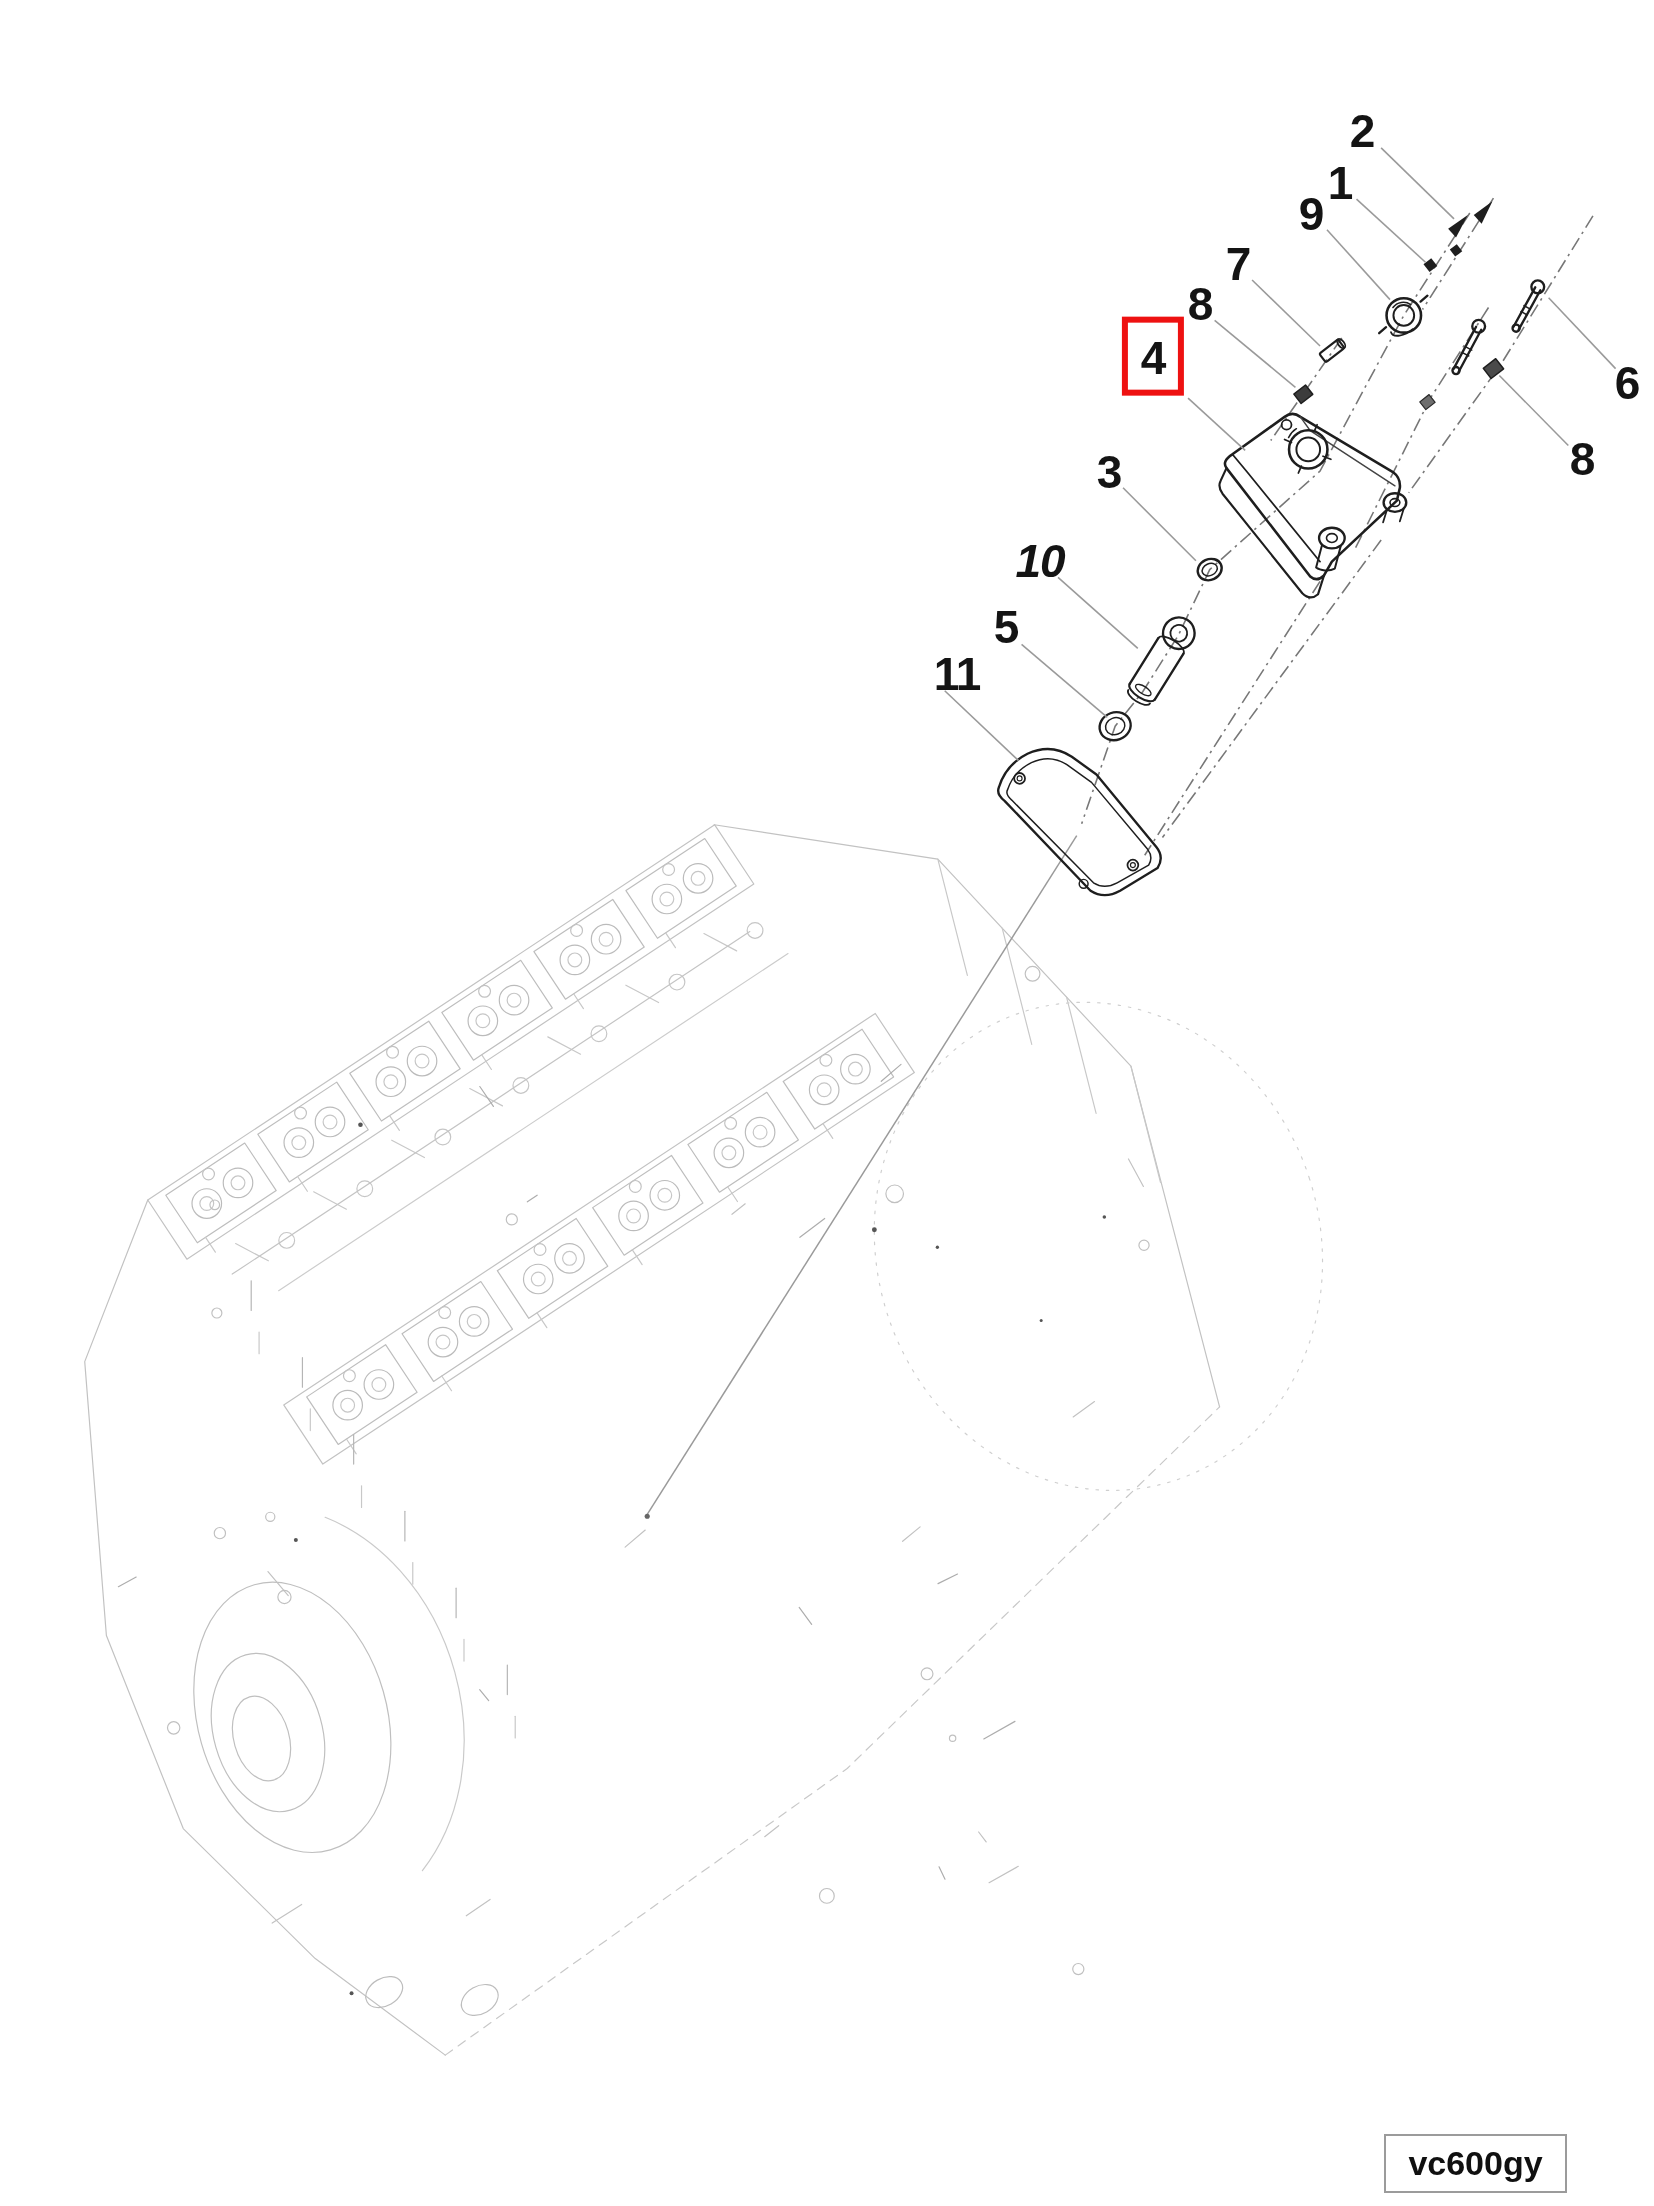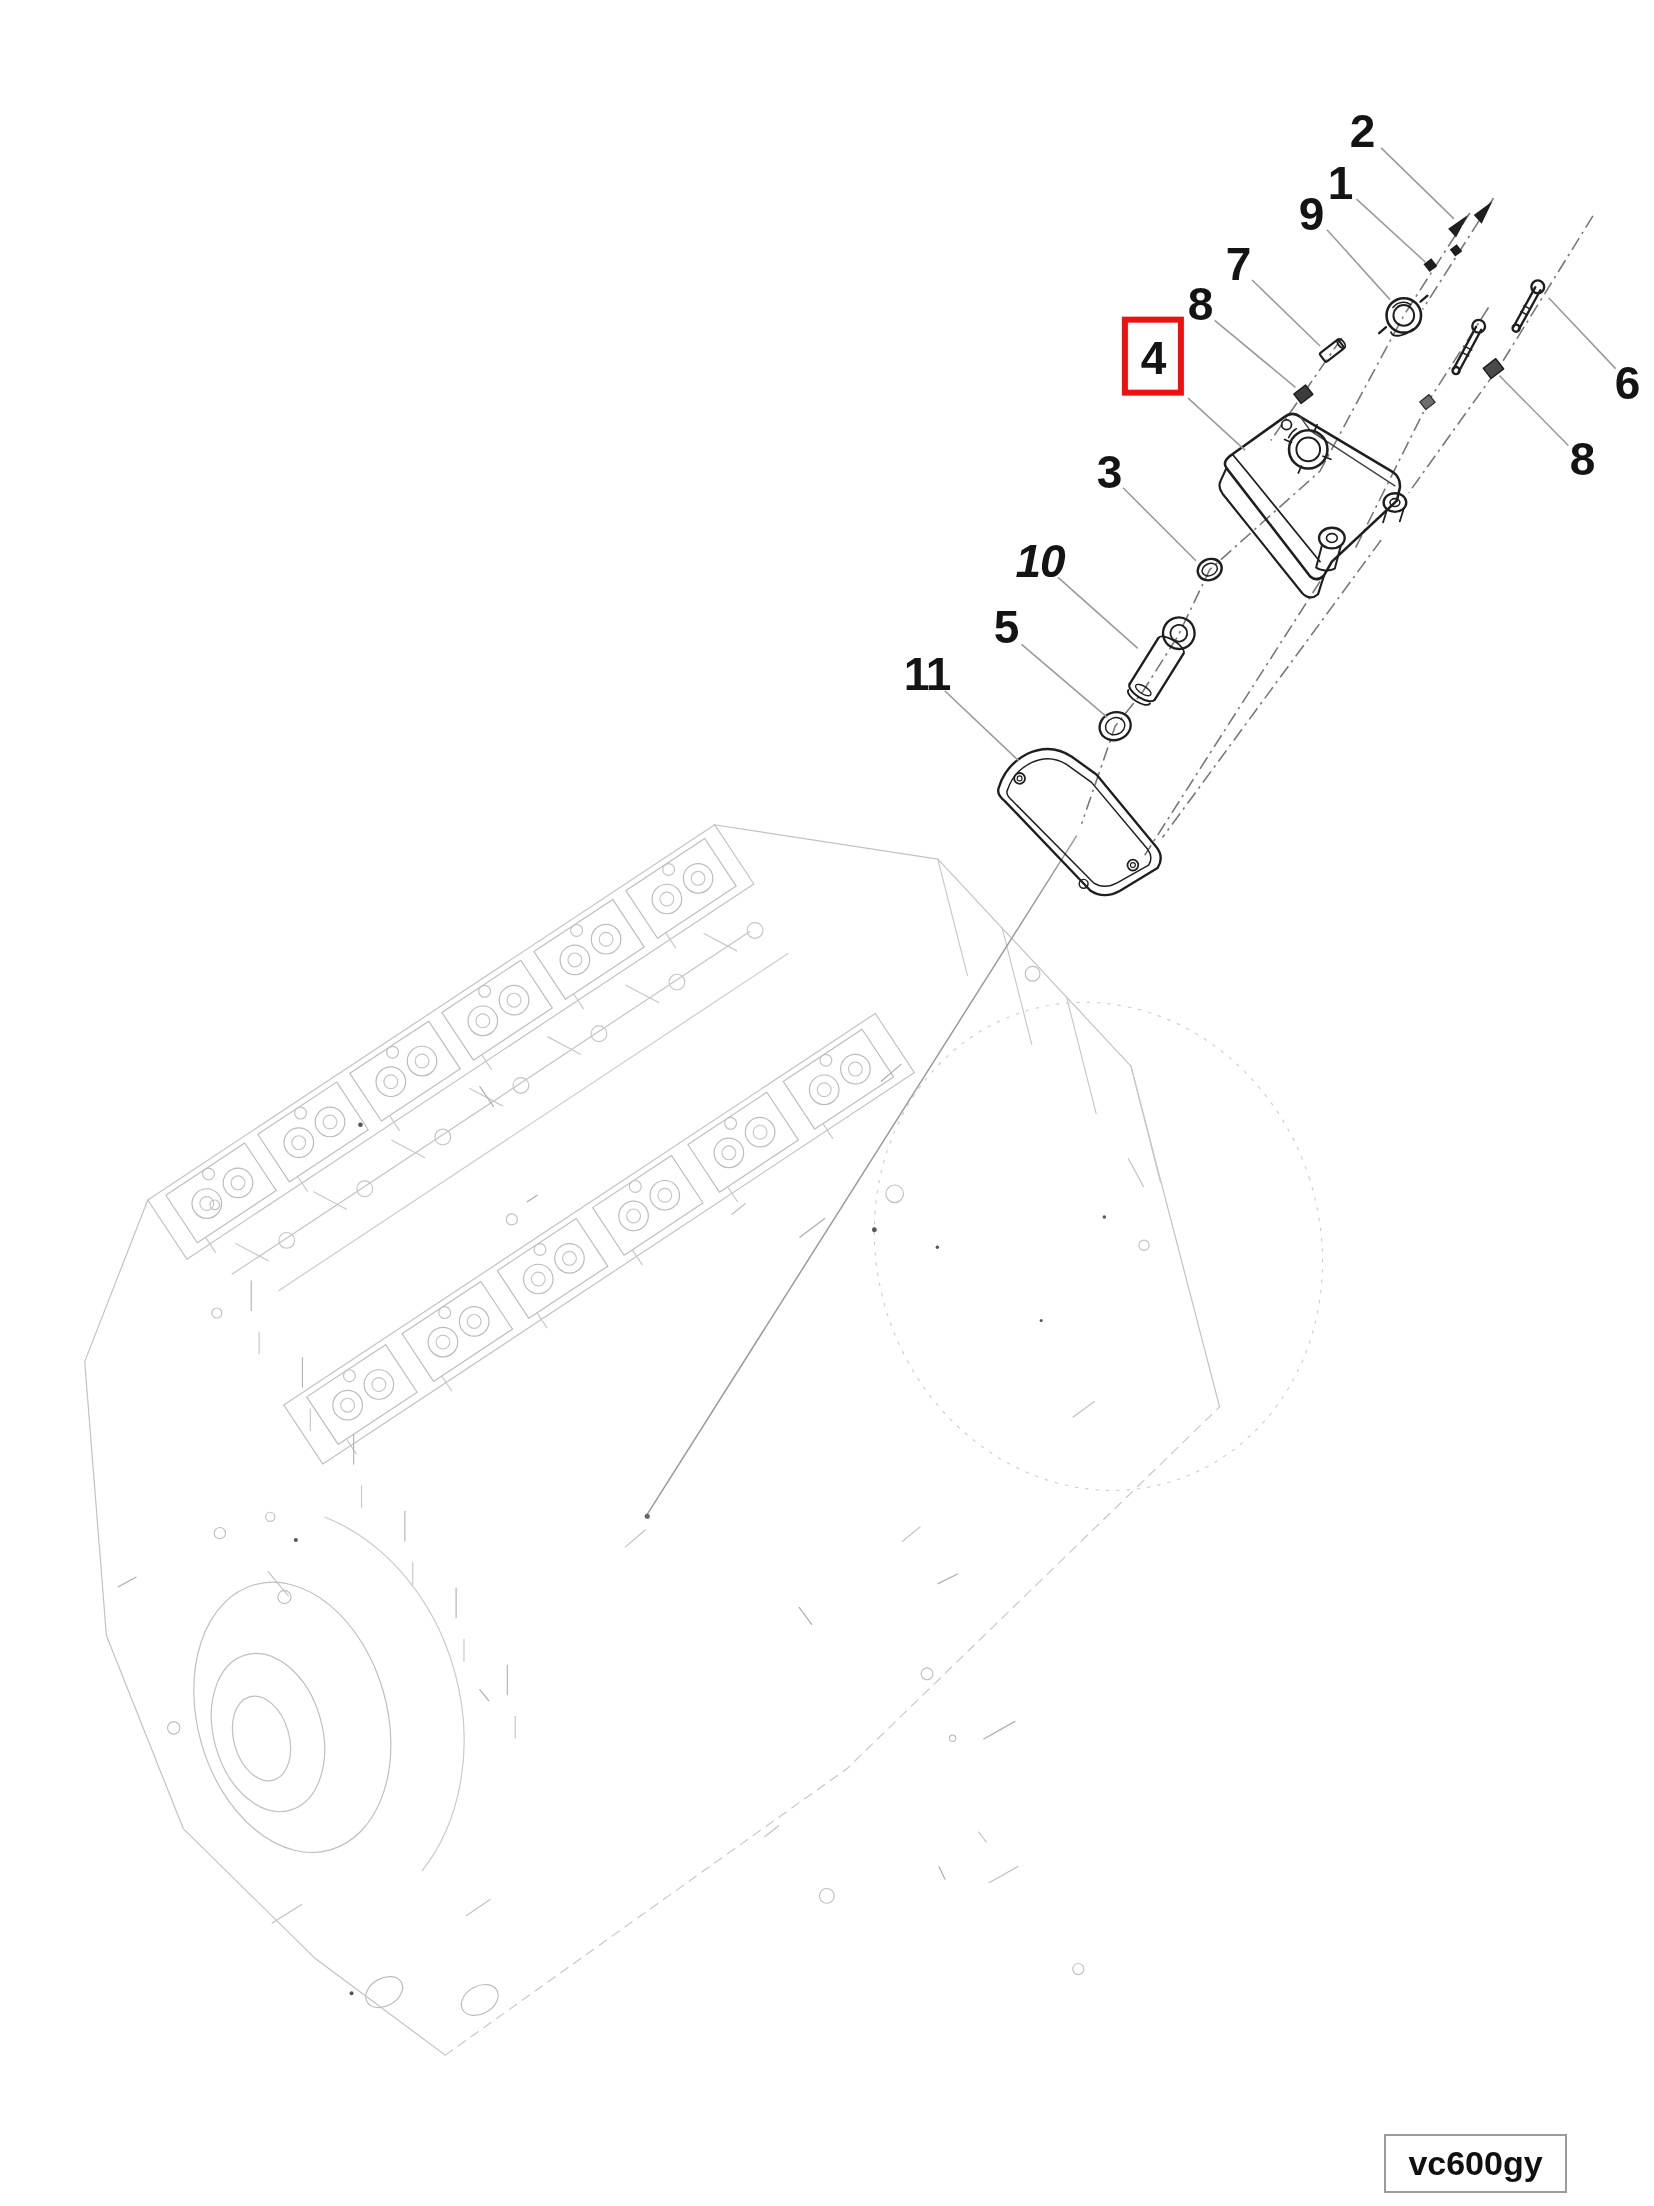--- a/index.html
+++ b/index.html
@@ -342,20 +342,20 @@
       <div class="callout" style="left: 1362px; top: 131px;">2</div>
       <div class="callout" style="left: 1109px; top: 472px;">3</div>
       <div class="callout hl" style="left: 1153px; top: 356px;">4</div>
       <div class="callout" style="left: 1006px; top: 627px;">5</div>
       <div class="callout" style="left: 1627px; top: 383px;">6</div>
       <div class="callout" style="left: 1238px; top: 264px;">7</div>
       <div class="callout" style="left: 1200px; top: 304px;">8</div>
       <div class="callout" style="left: 1582px; top: 459px;">8</div>
       <div class="callout" style="left: 1311px; top: 214px;">9</div>
       <div class="callout" style="left: 1040px; top: 561px; font-style: italic;">10</div>
-      <div class="callout" style="left: 927px; top: 674px;">11</div>
+      <div class="callout" style="left: 957px; top: 674px;">11</div>
     </div>
 
   <div class="code-box">
     <span>vc600gy</span>
   </div>
 </div>
 
 
 </body></html>

